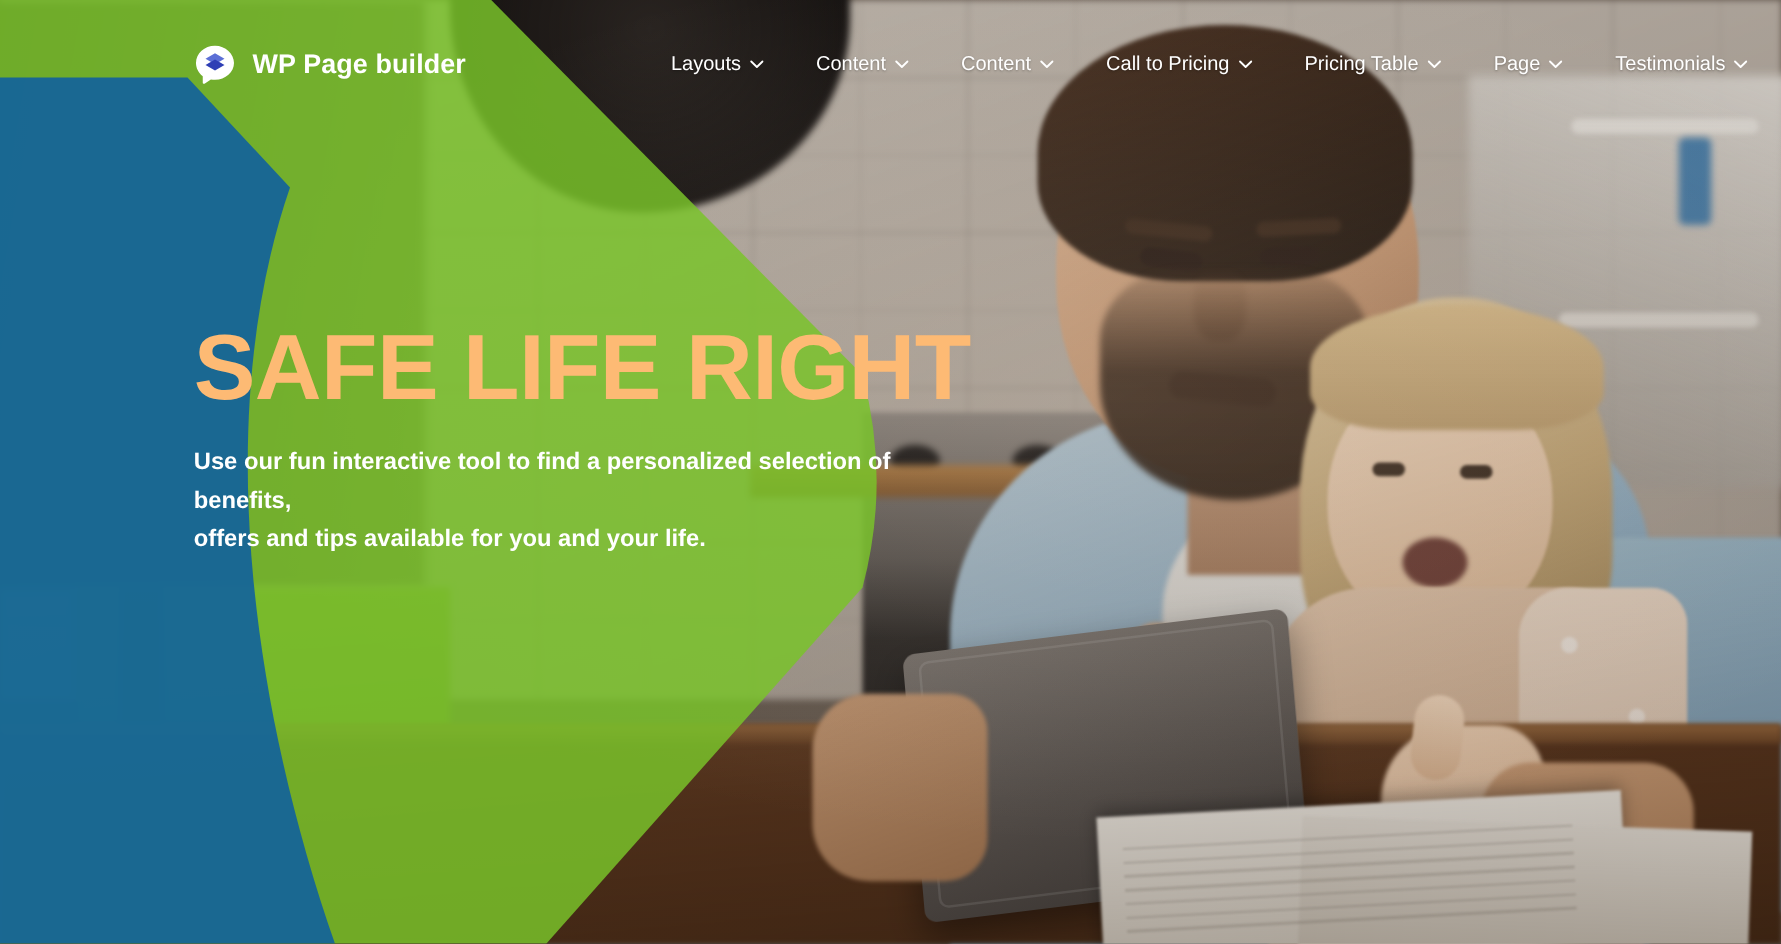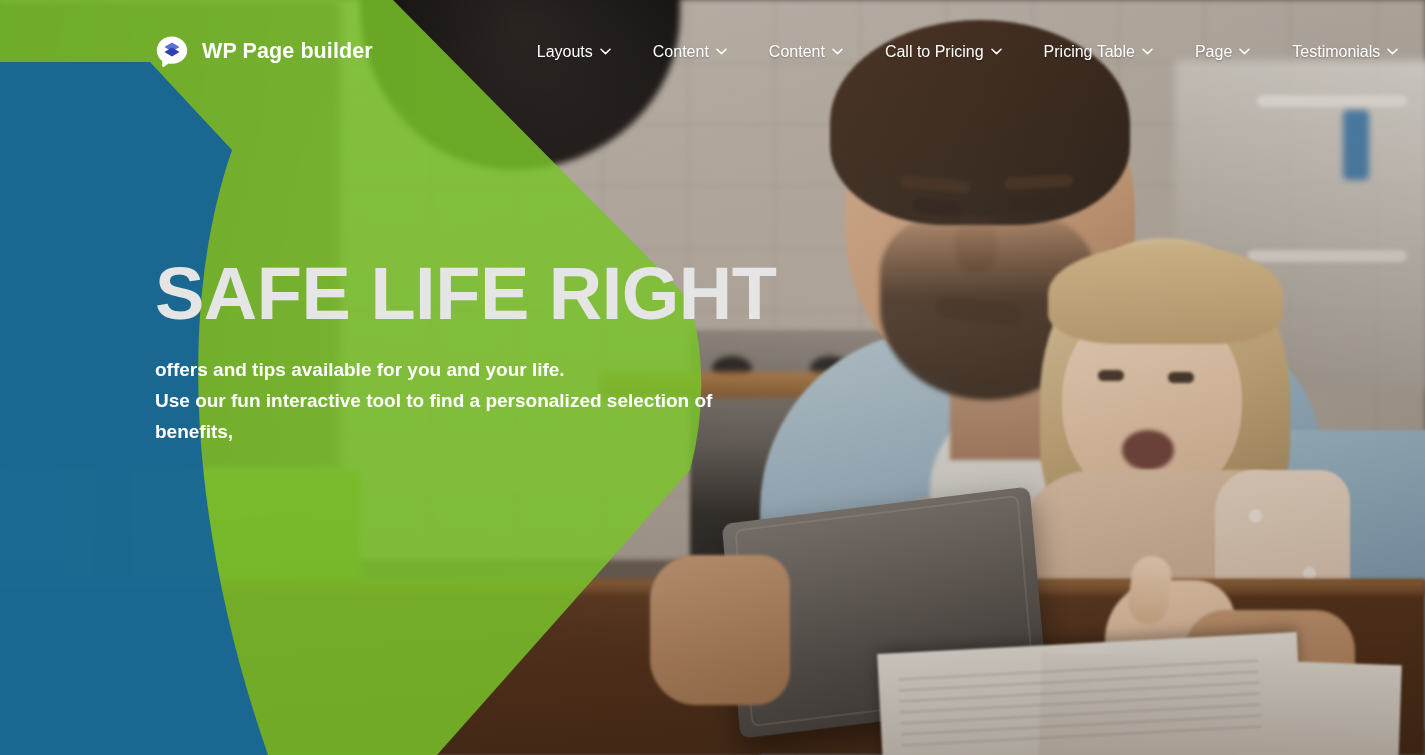--- a/index.html
+++ b/index.html
@@ -282,21 +282,21 @@
     display:flex; align-items:center; gap:7px;
     color:#ffffff; font-size:16px; font-weight:400;
     padding:0 21px; cursor:pointer; white-space:nowrap;
     text-shadow:0 1px 2px rgba(0,0,0,.30);
   }
   .caret { width:11px; height:7px; flex:0 0 auto; display:block; }
 
   
   .hero-copy { position:absolute; left:155px; top:258px; width:700px; }
   .hero-title {
-    color:#e5e5e5; font-weight:700; font-size:74px; line-height:.96;
+    color:#fdba74; font-weight:700; font-size:74px; line-height:.96;
     letter-spacing:-.5px; text-transform:uppercase;
   }
   .hero-title .line { display:block; }
   .hero-sub {
     margin-top:26px;
     color:#ffffff; font-size:19px; font-weight:700; line-height:1.62;
     max-width:640px;
   }
   .hero-sub .line { display:block; }
 </style>
@@ -428,18 +428,18 @@
           </svg>
       </div>
     </nav>
   </header>
 
   <div class="hero-copy">
     <h1 class="hero-title">
       <span class="line">SAFE LIFE RIGHT</span>
     </h1>
     <p class="hero-sub">
+      <span class="line">Use our fun interactive tool to find a personalized selection of benefits,</span>
       <span class="line">offers and tips available for you and your life.</span>
-      <span class="line">Use our fun interactive tool to find a personalized selection of benefits,</span>
     </p>
   </div>
 
 </div>
 
 </body></html>

